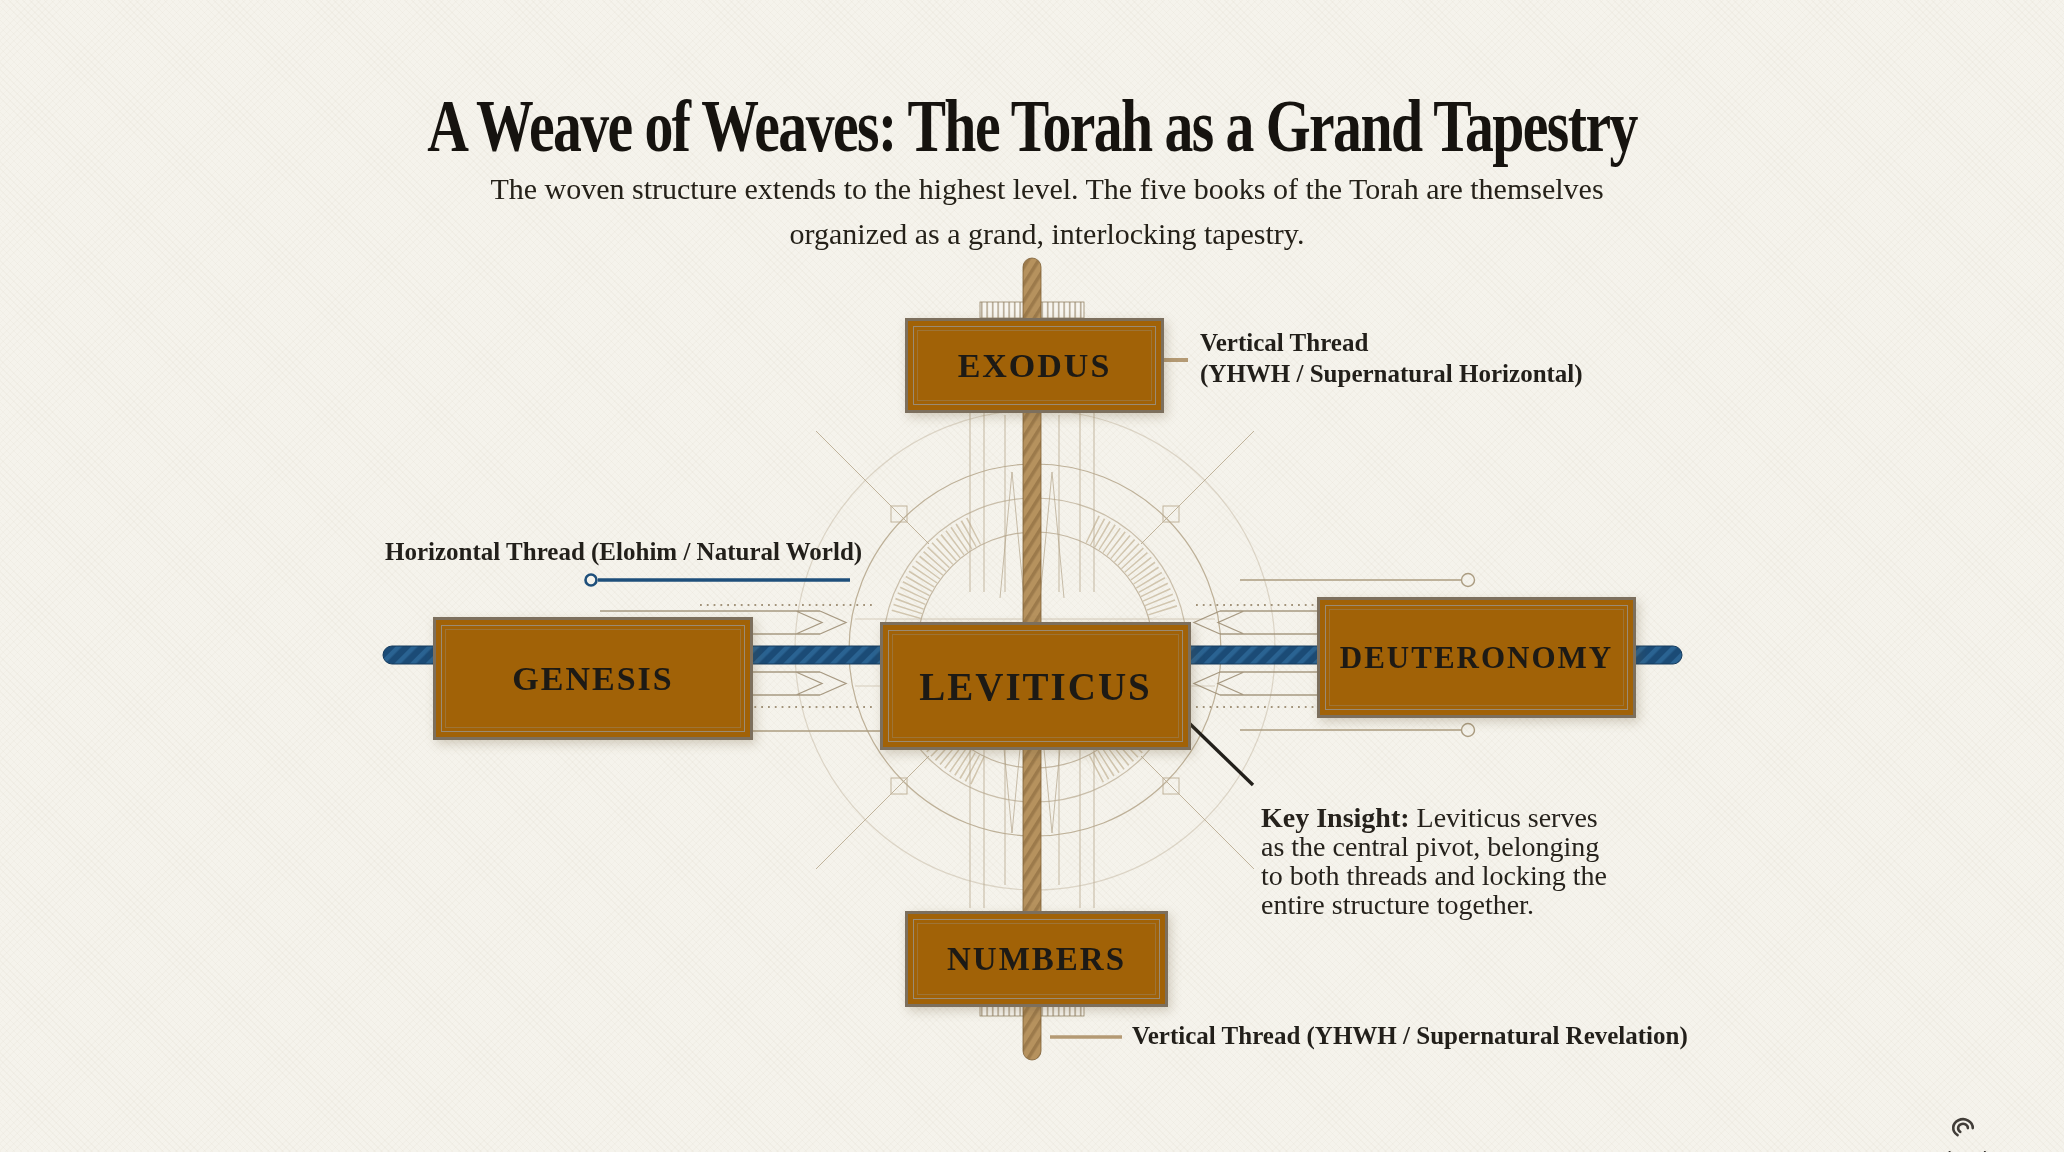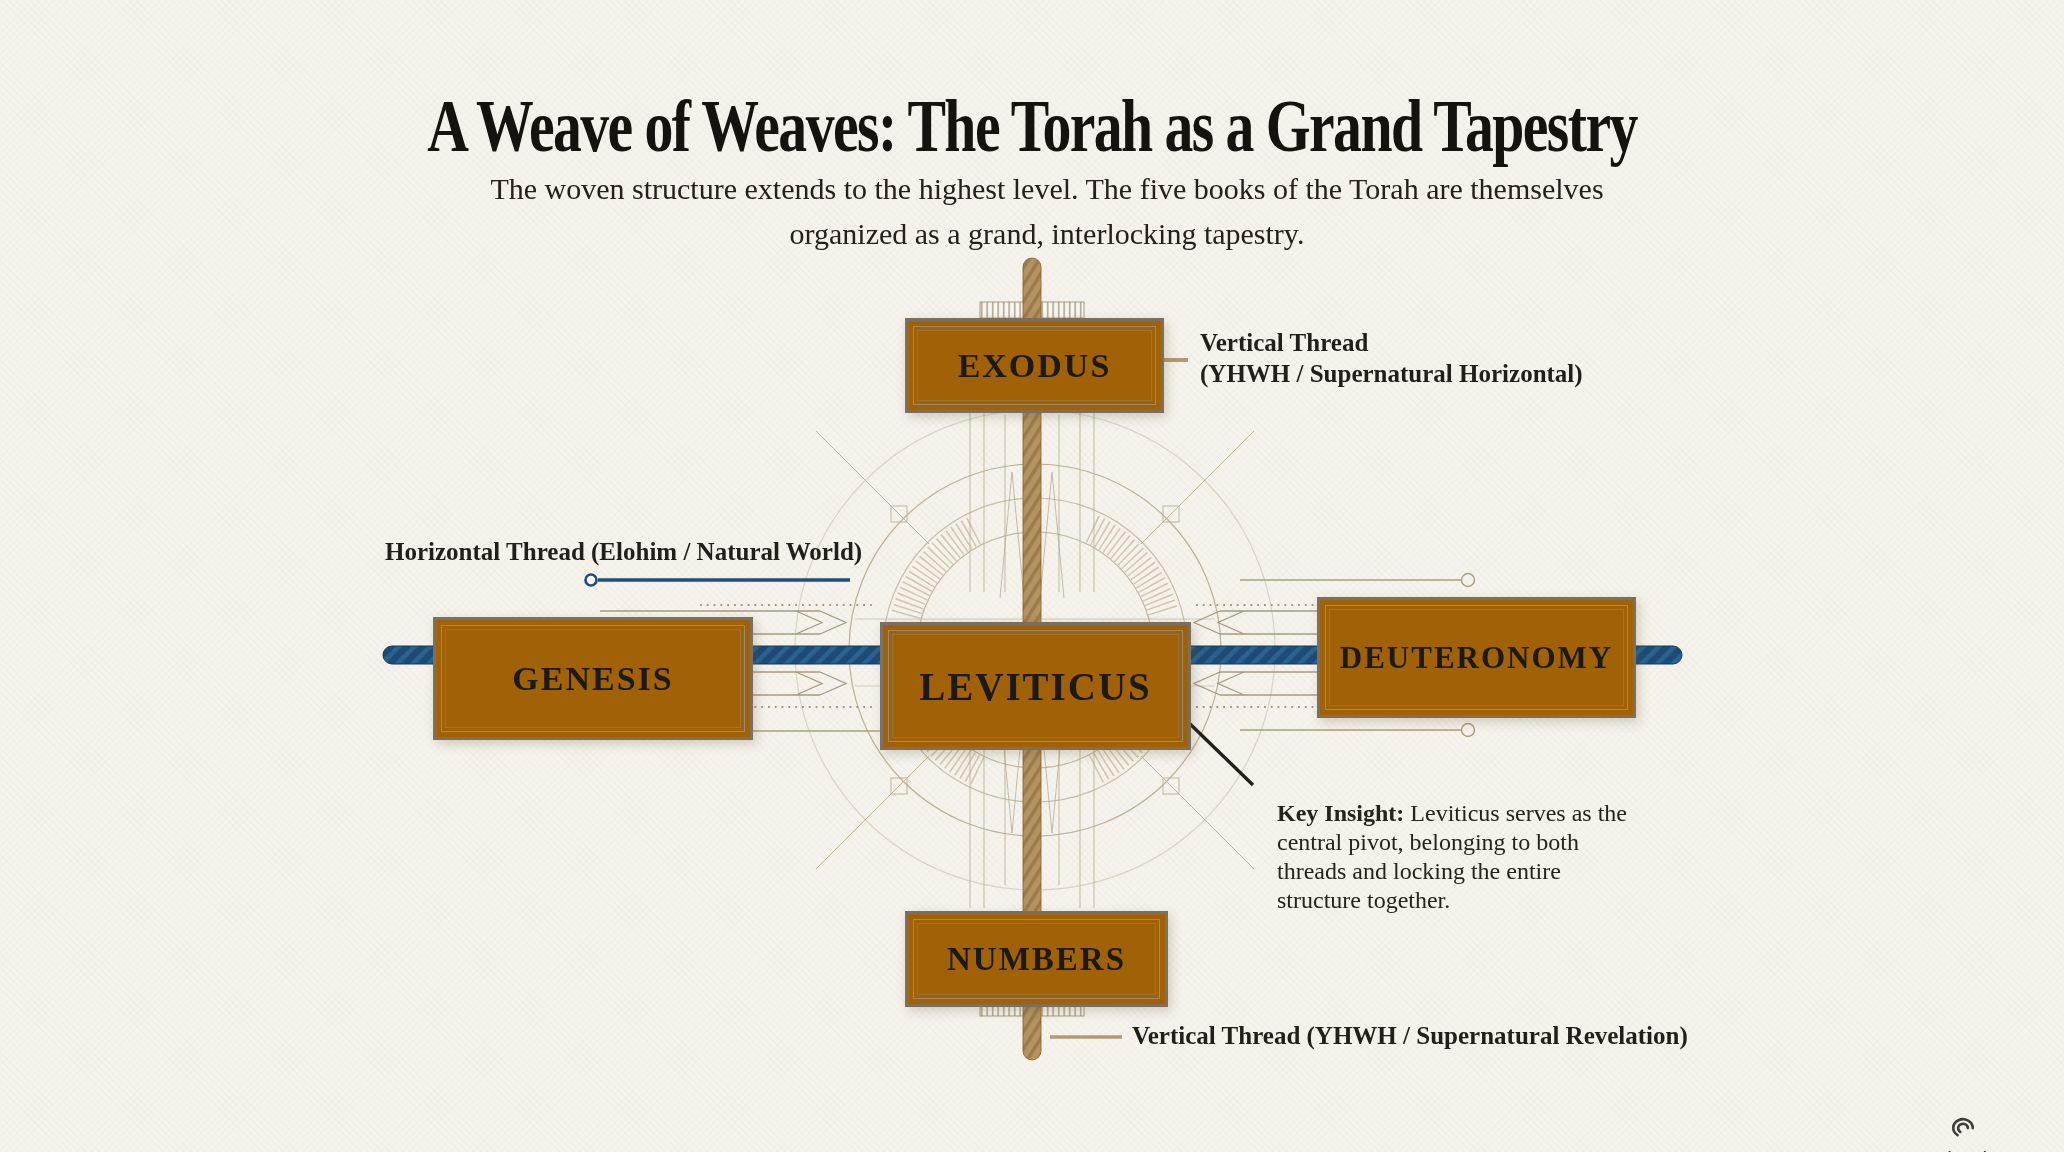--- a/index.html
+++ b/index.html
@@ -32,22 +32,22 @@
   }
   .book-in1{flex:1;margin:5px;border:1.5px solid #9a8b74;display:flex;}
   .book-in2{flex:1;margin:3px;border:1px solid rgba(154,139,116,.45);
     display:flex;align-items:center;justify-content:center;}
   .book-label{font-weight:700;letter-spacing:2px;color:#1d1a15;font-size:34px;white-space:nowrap;}
   .book-label.lg{font-size:39px;}
   .book-label.sm{font-size:31px;}
 
   .annot{position:absolute;z-index:6;font-weight:700;
     font-size:25px;color:#221f1a;white-space:nowrap;line-height:31px;}
-  .key-insight{position:absolute;z-index:6;font-size:24px;line-height:29px;
-    color:#26221c;width:356px;font-style:normal;margin-left:16px;}
+  .key-insight{position:absolute;z-index:6;font-size:28px;line-height:29px;
+    color:#26221c;width:356px;font-style:normal;}
   .key-insight strong{font-weight:700;}
 
   .watermark{position:absolute;z-index:6;display:flex;align-items:center;gap:7px;
     font-family:"Liberation Sans","DejaVu Sans",sans-serif;
     font-size:21px;font-weight:500;color:#3b3733;}
 </style>
 </head>
 <body>
 
 <svg id="decor-svg" width="2064" height="1152" viewBox="0 0 2064 1152">

